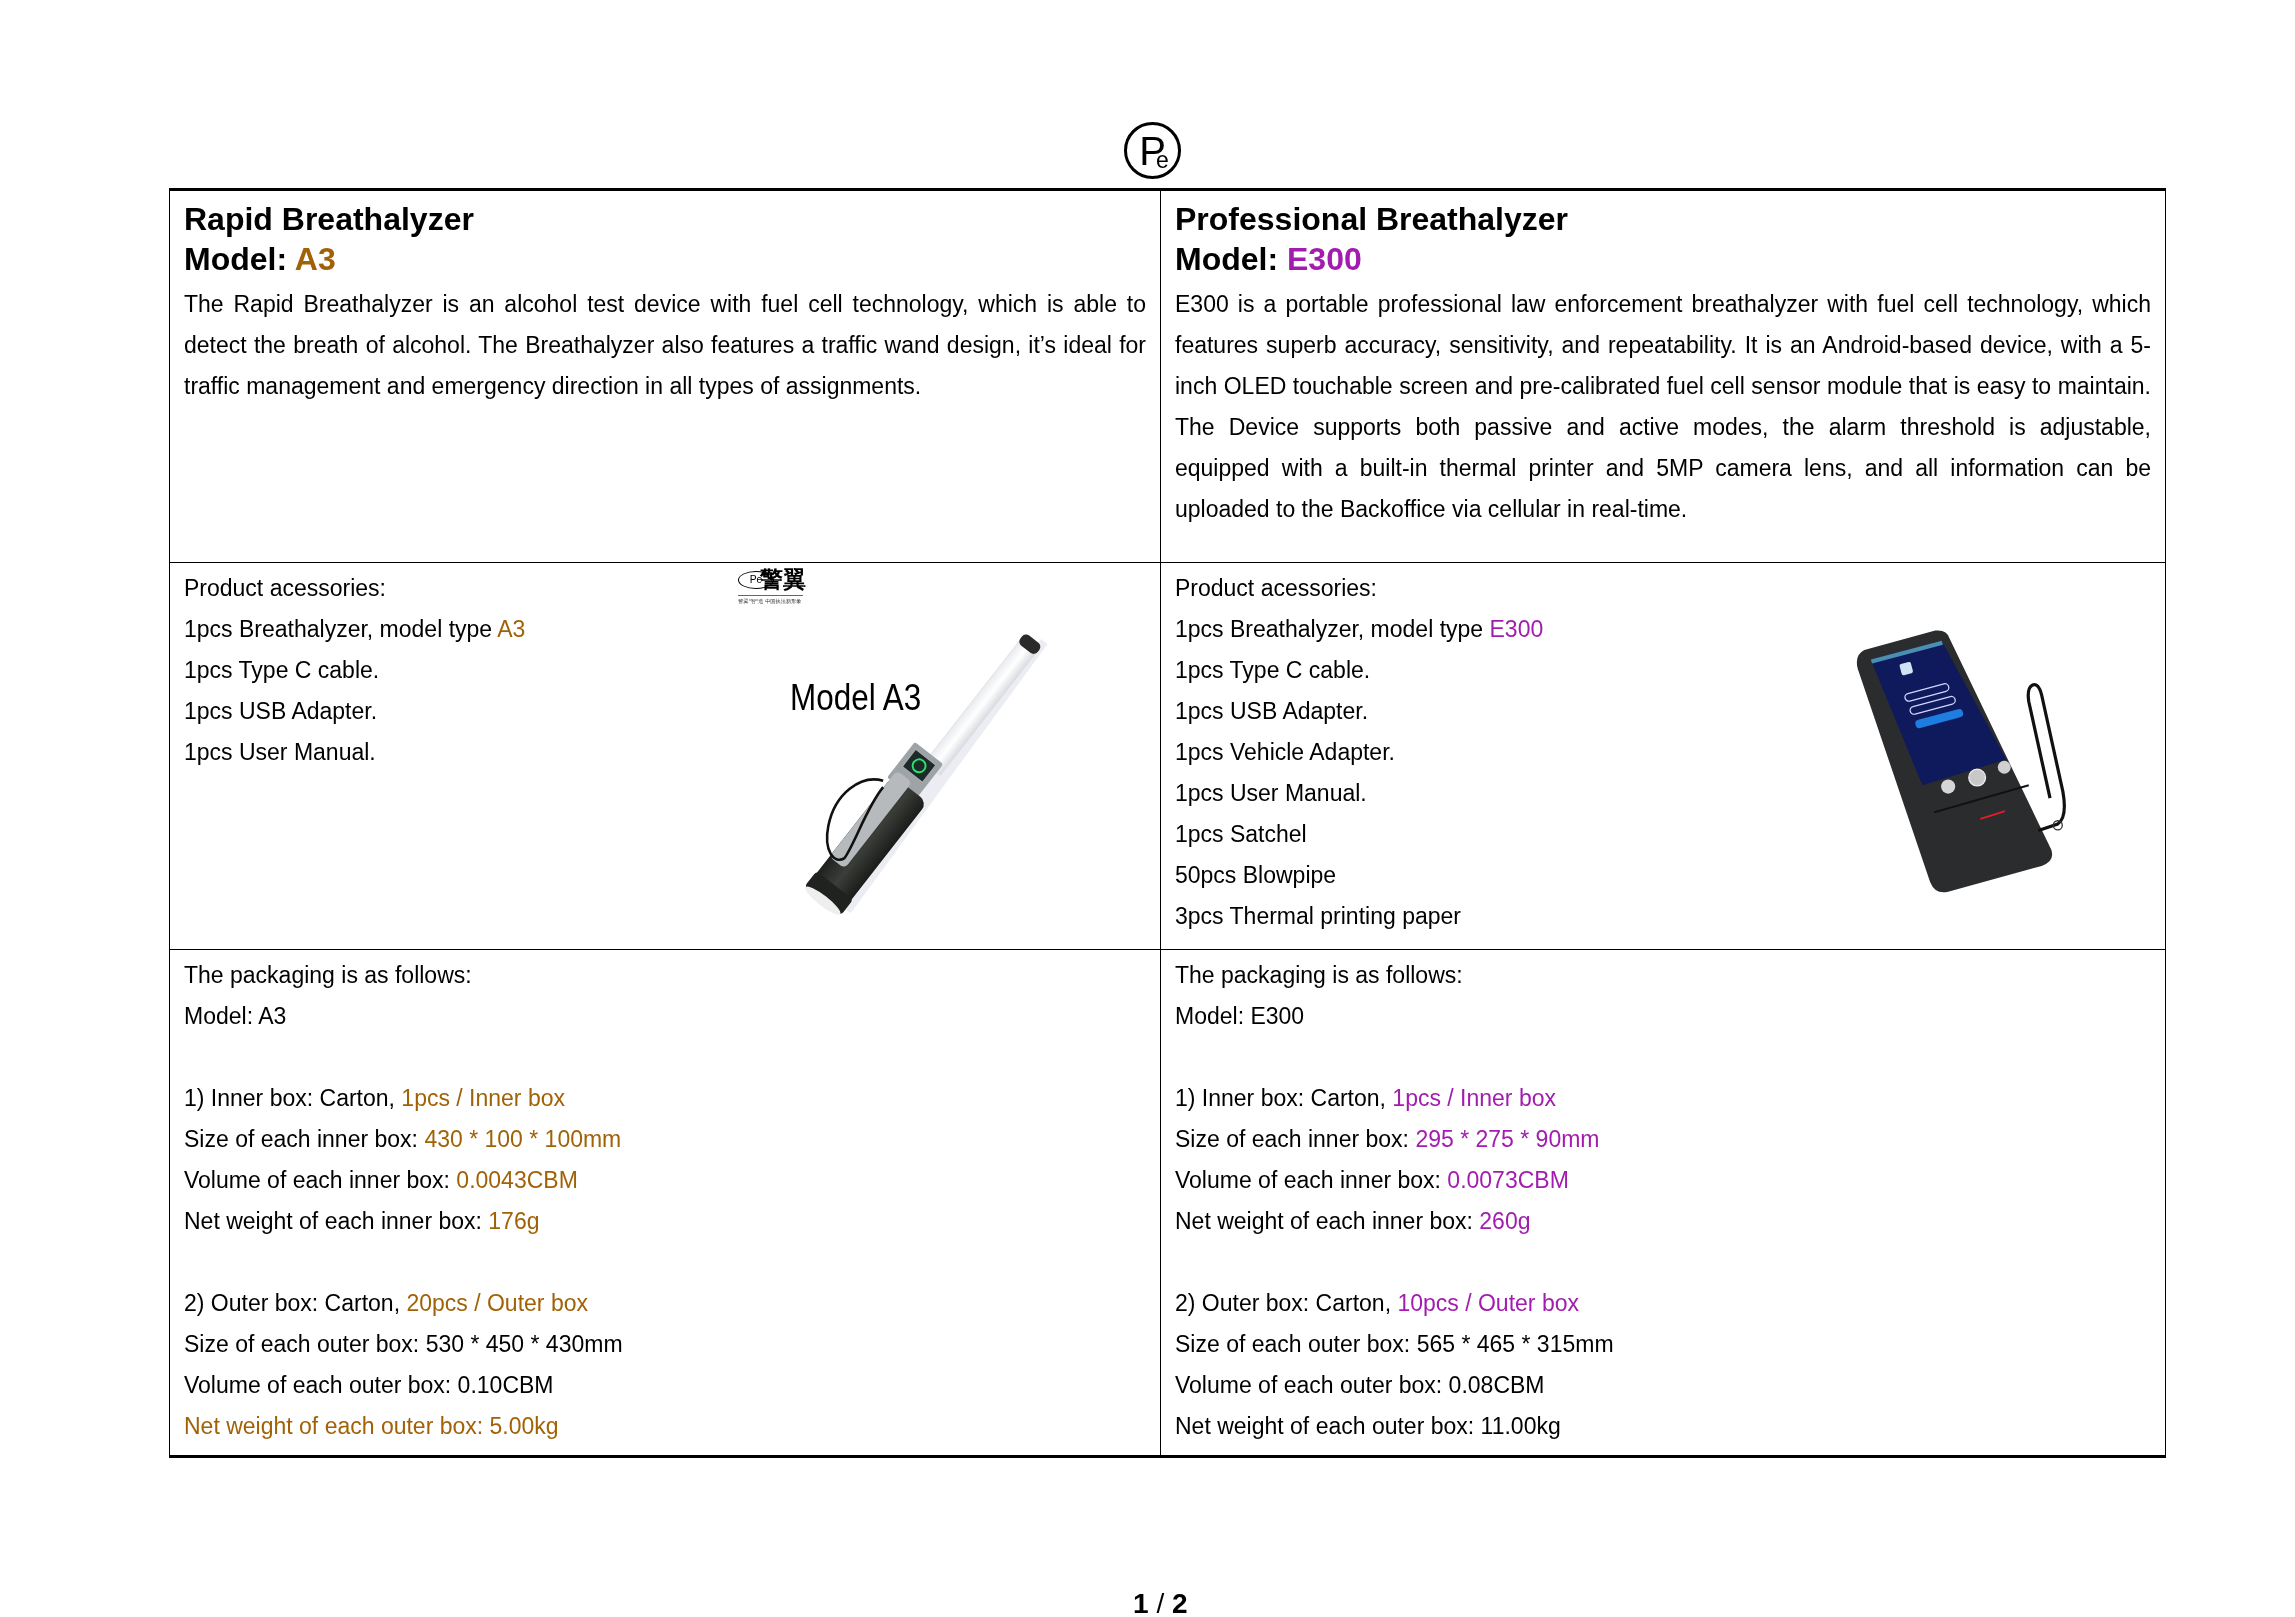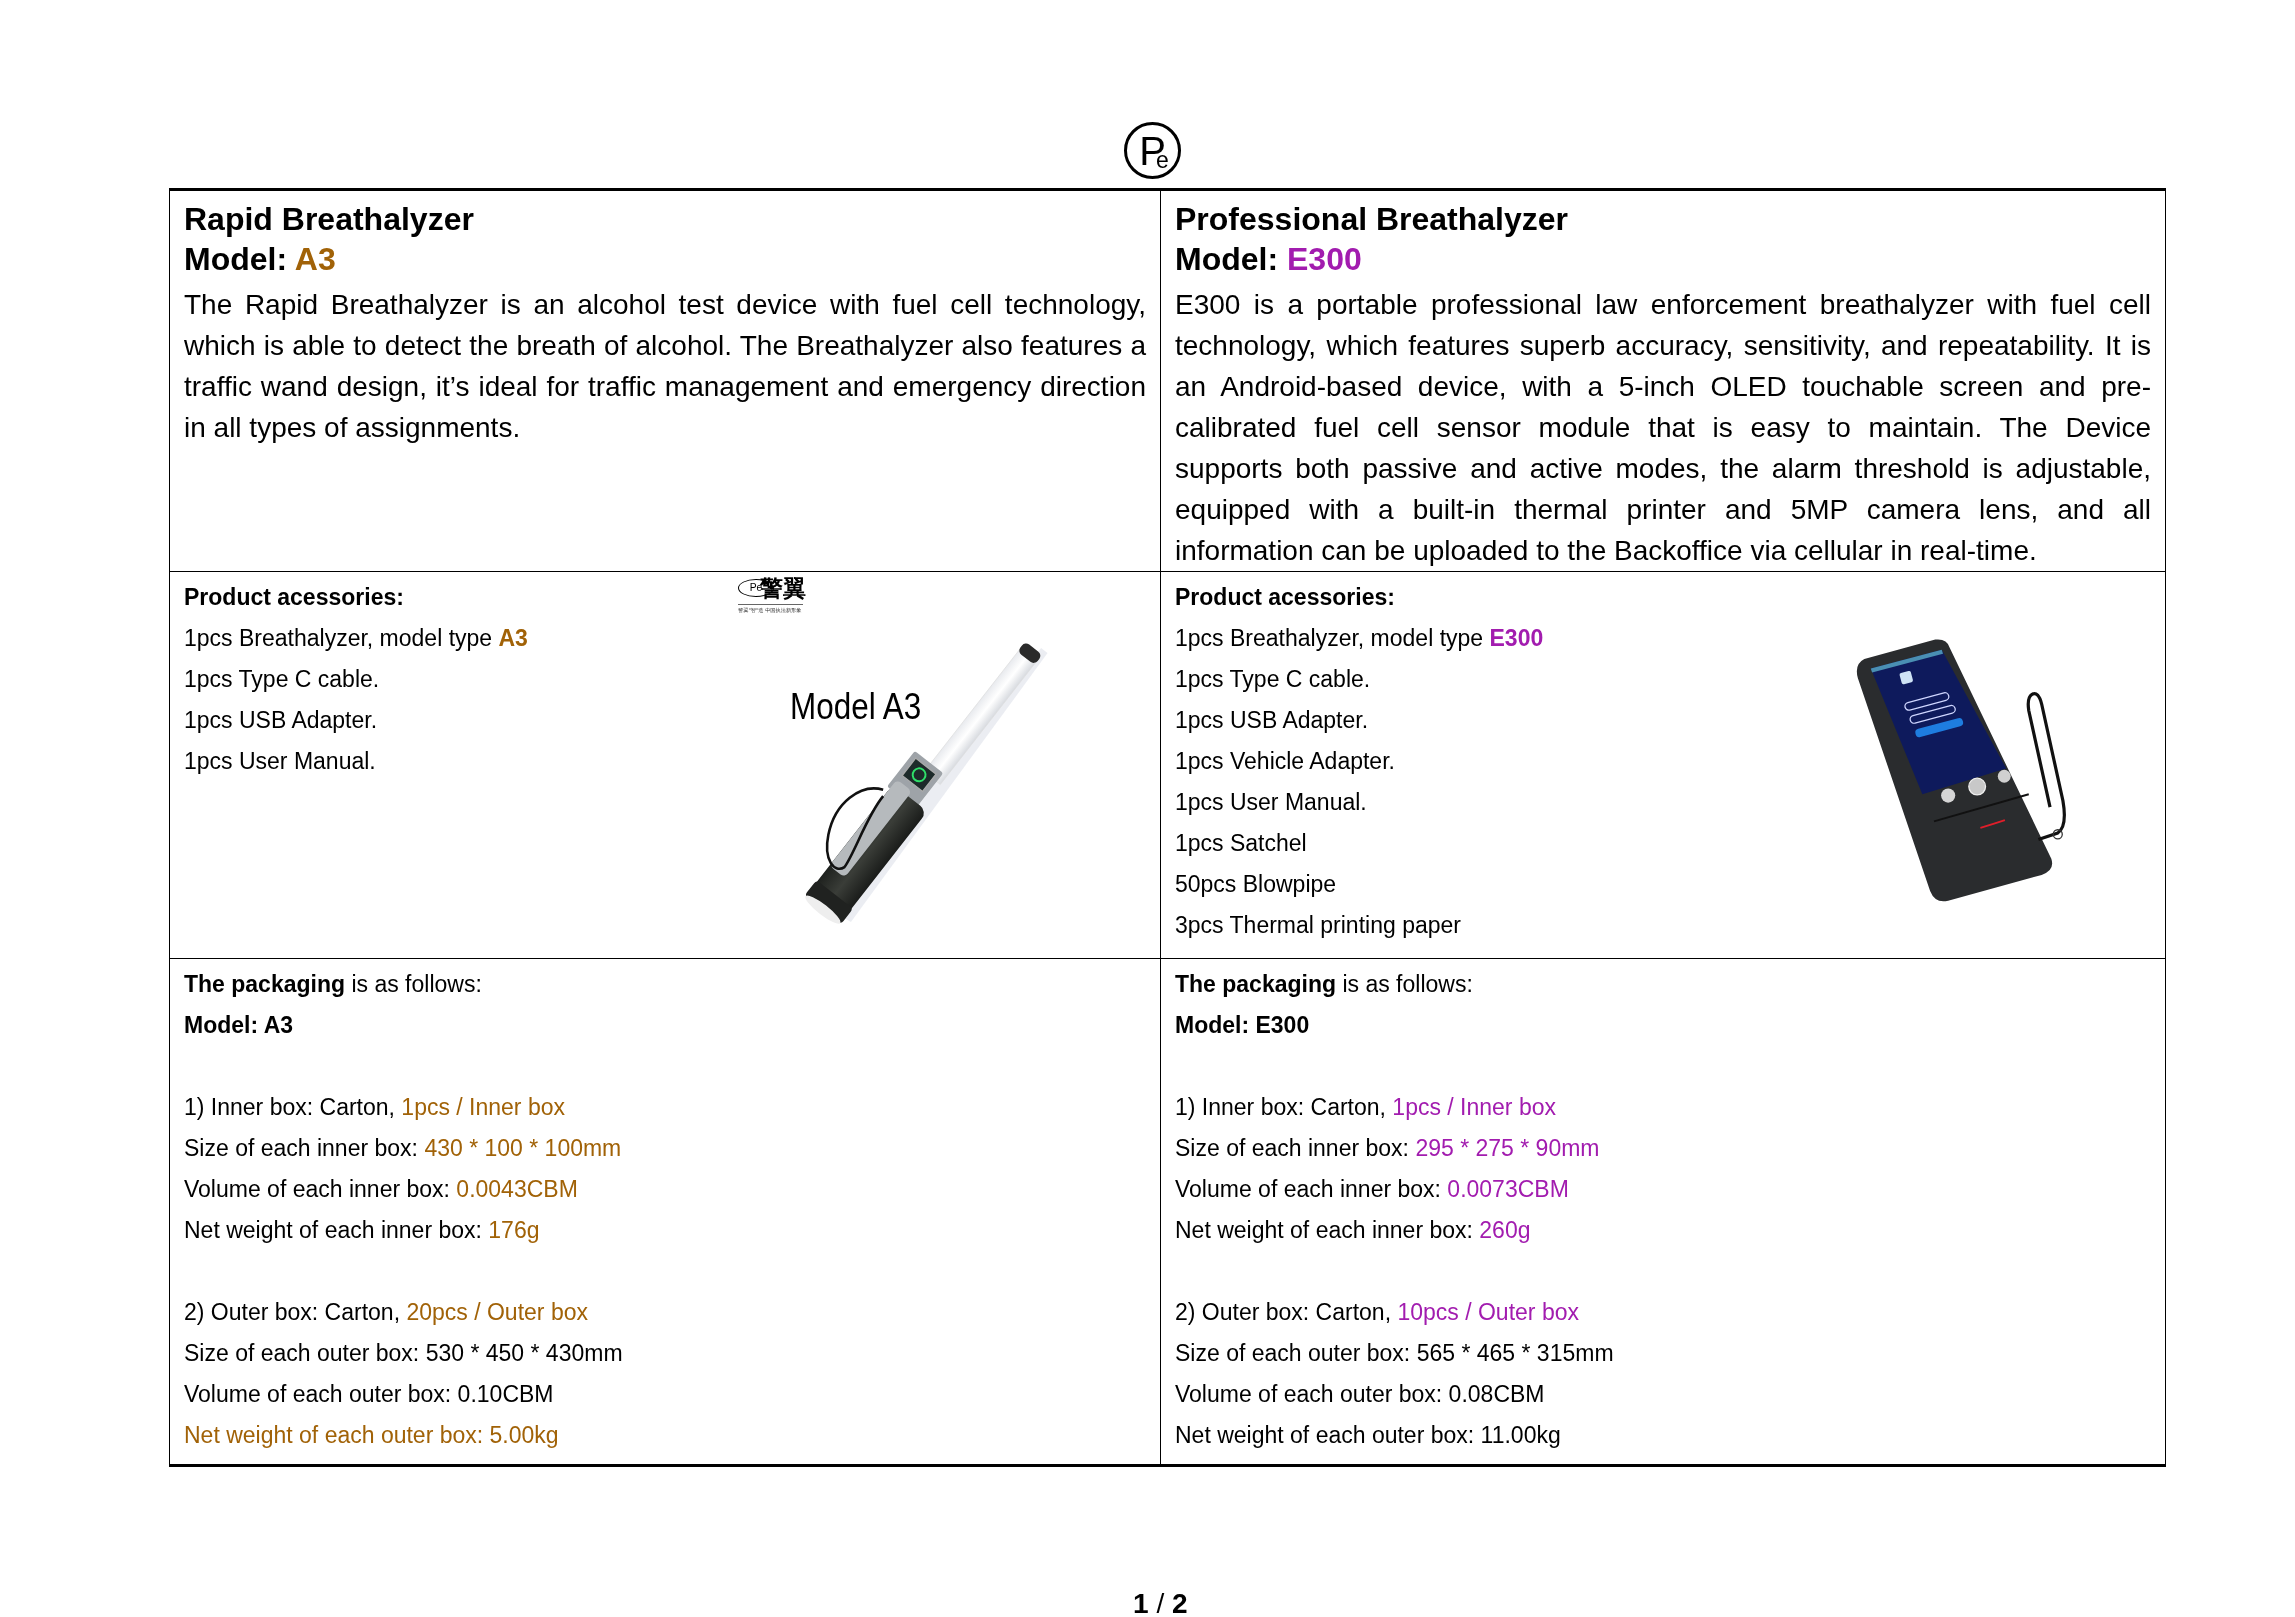--- a/index.html
+++ b/index.html
@@ -14,23 +14,23 @@
                 border-collapse:collapse; table-layout:fixed; }
   table.sheet td { border:1.3px solid #000; vertical-align:top; padding:5.2px 14px 0 14px;
                    position:relative; box-sizing:border-box; }
   table.sheet tr.r1 td { border-top:3.9px solid #000; height:373px; }
   table.sheet tr.r2 td { height:387px; }
   table.sheet tr.r3 td { height:507px; border-bottom:3.9px solid #000; }
   table.sheet td.left { width:991px; }
 
   .h-title { font-size:32px; font-weight:bold; line-height:40px; margin-top:2.6px; }
   .h-model { font-size:32px; font-weight:bold; line-height:41px; }
-  .desc { font-size:28px; line-height:41px; text-align:justify; margin-top:3.9px; }
+  .desc { font-size:23px; line-height:41px; text-align:justify; margin-top:3.9px; }
   .line { font-size:23px; line-height:41px; white-space:nowrap; }
-  .bold { font-weight:bold; }
+  .bold { font-weight:normal; }
   .blank { height:41px; }
   .magenta { color:#a16207; }
   .red { color:#a21caf; }
 
   
   .img-a3 { position:absolute; left:568px; top:5.2px; width:387px; height:361px; }
   .brand { position:absolute; left:0; top:0; width:71px; height:39px; }
   .brand .circ { position:absolute; left:0; top:2.6px; width:36px; height:18px; border:1.3px solid #000;
                  border-radius:50%; box-sizing:border-box; font-size:10.3px; line-height:15.5px; text-align:center; }
   .brand .cn { position:absolute; left:22px; top:0; font-size:23px; font-weight:bold; line-height:23px; font-family:"DejaVu Sans", sans-serif;}

